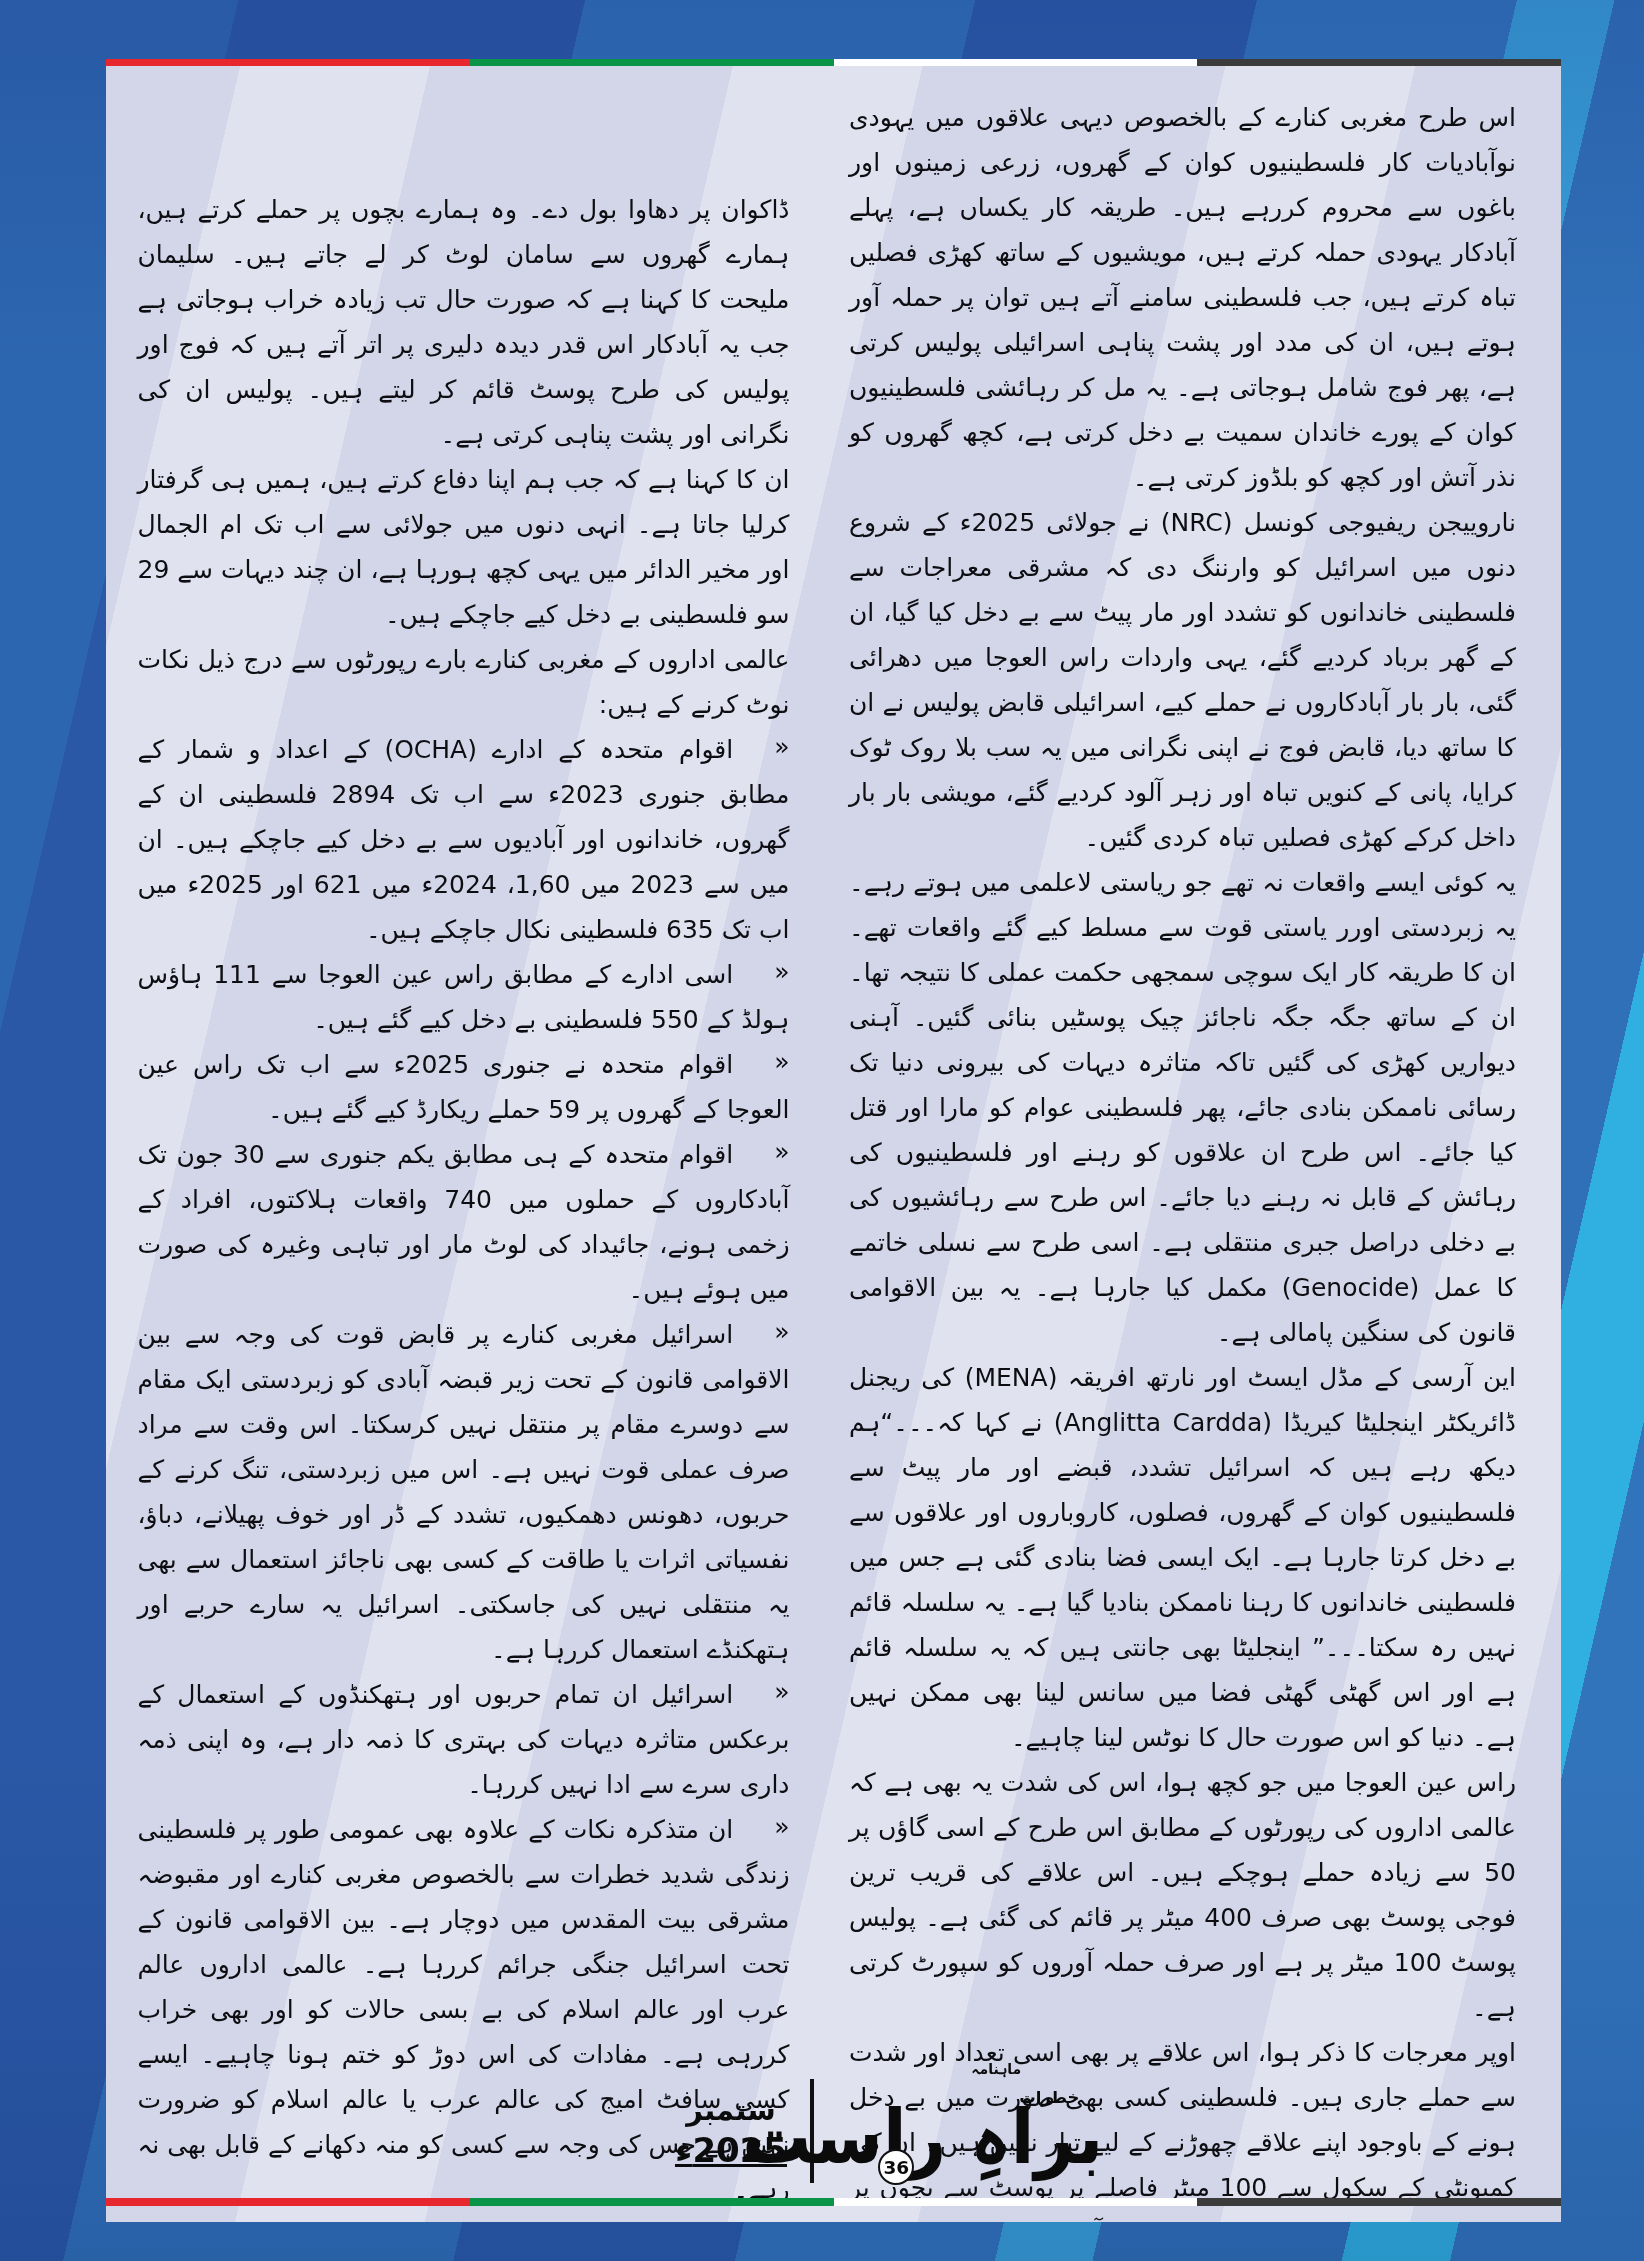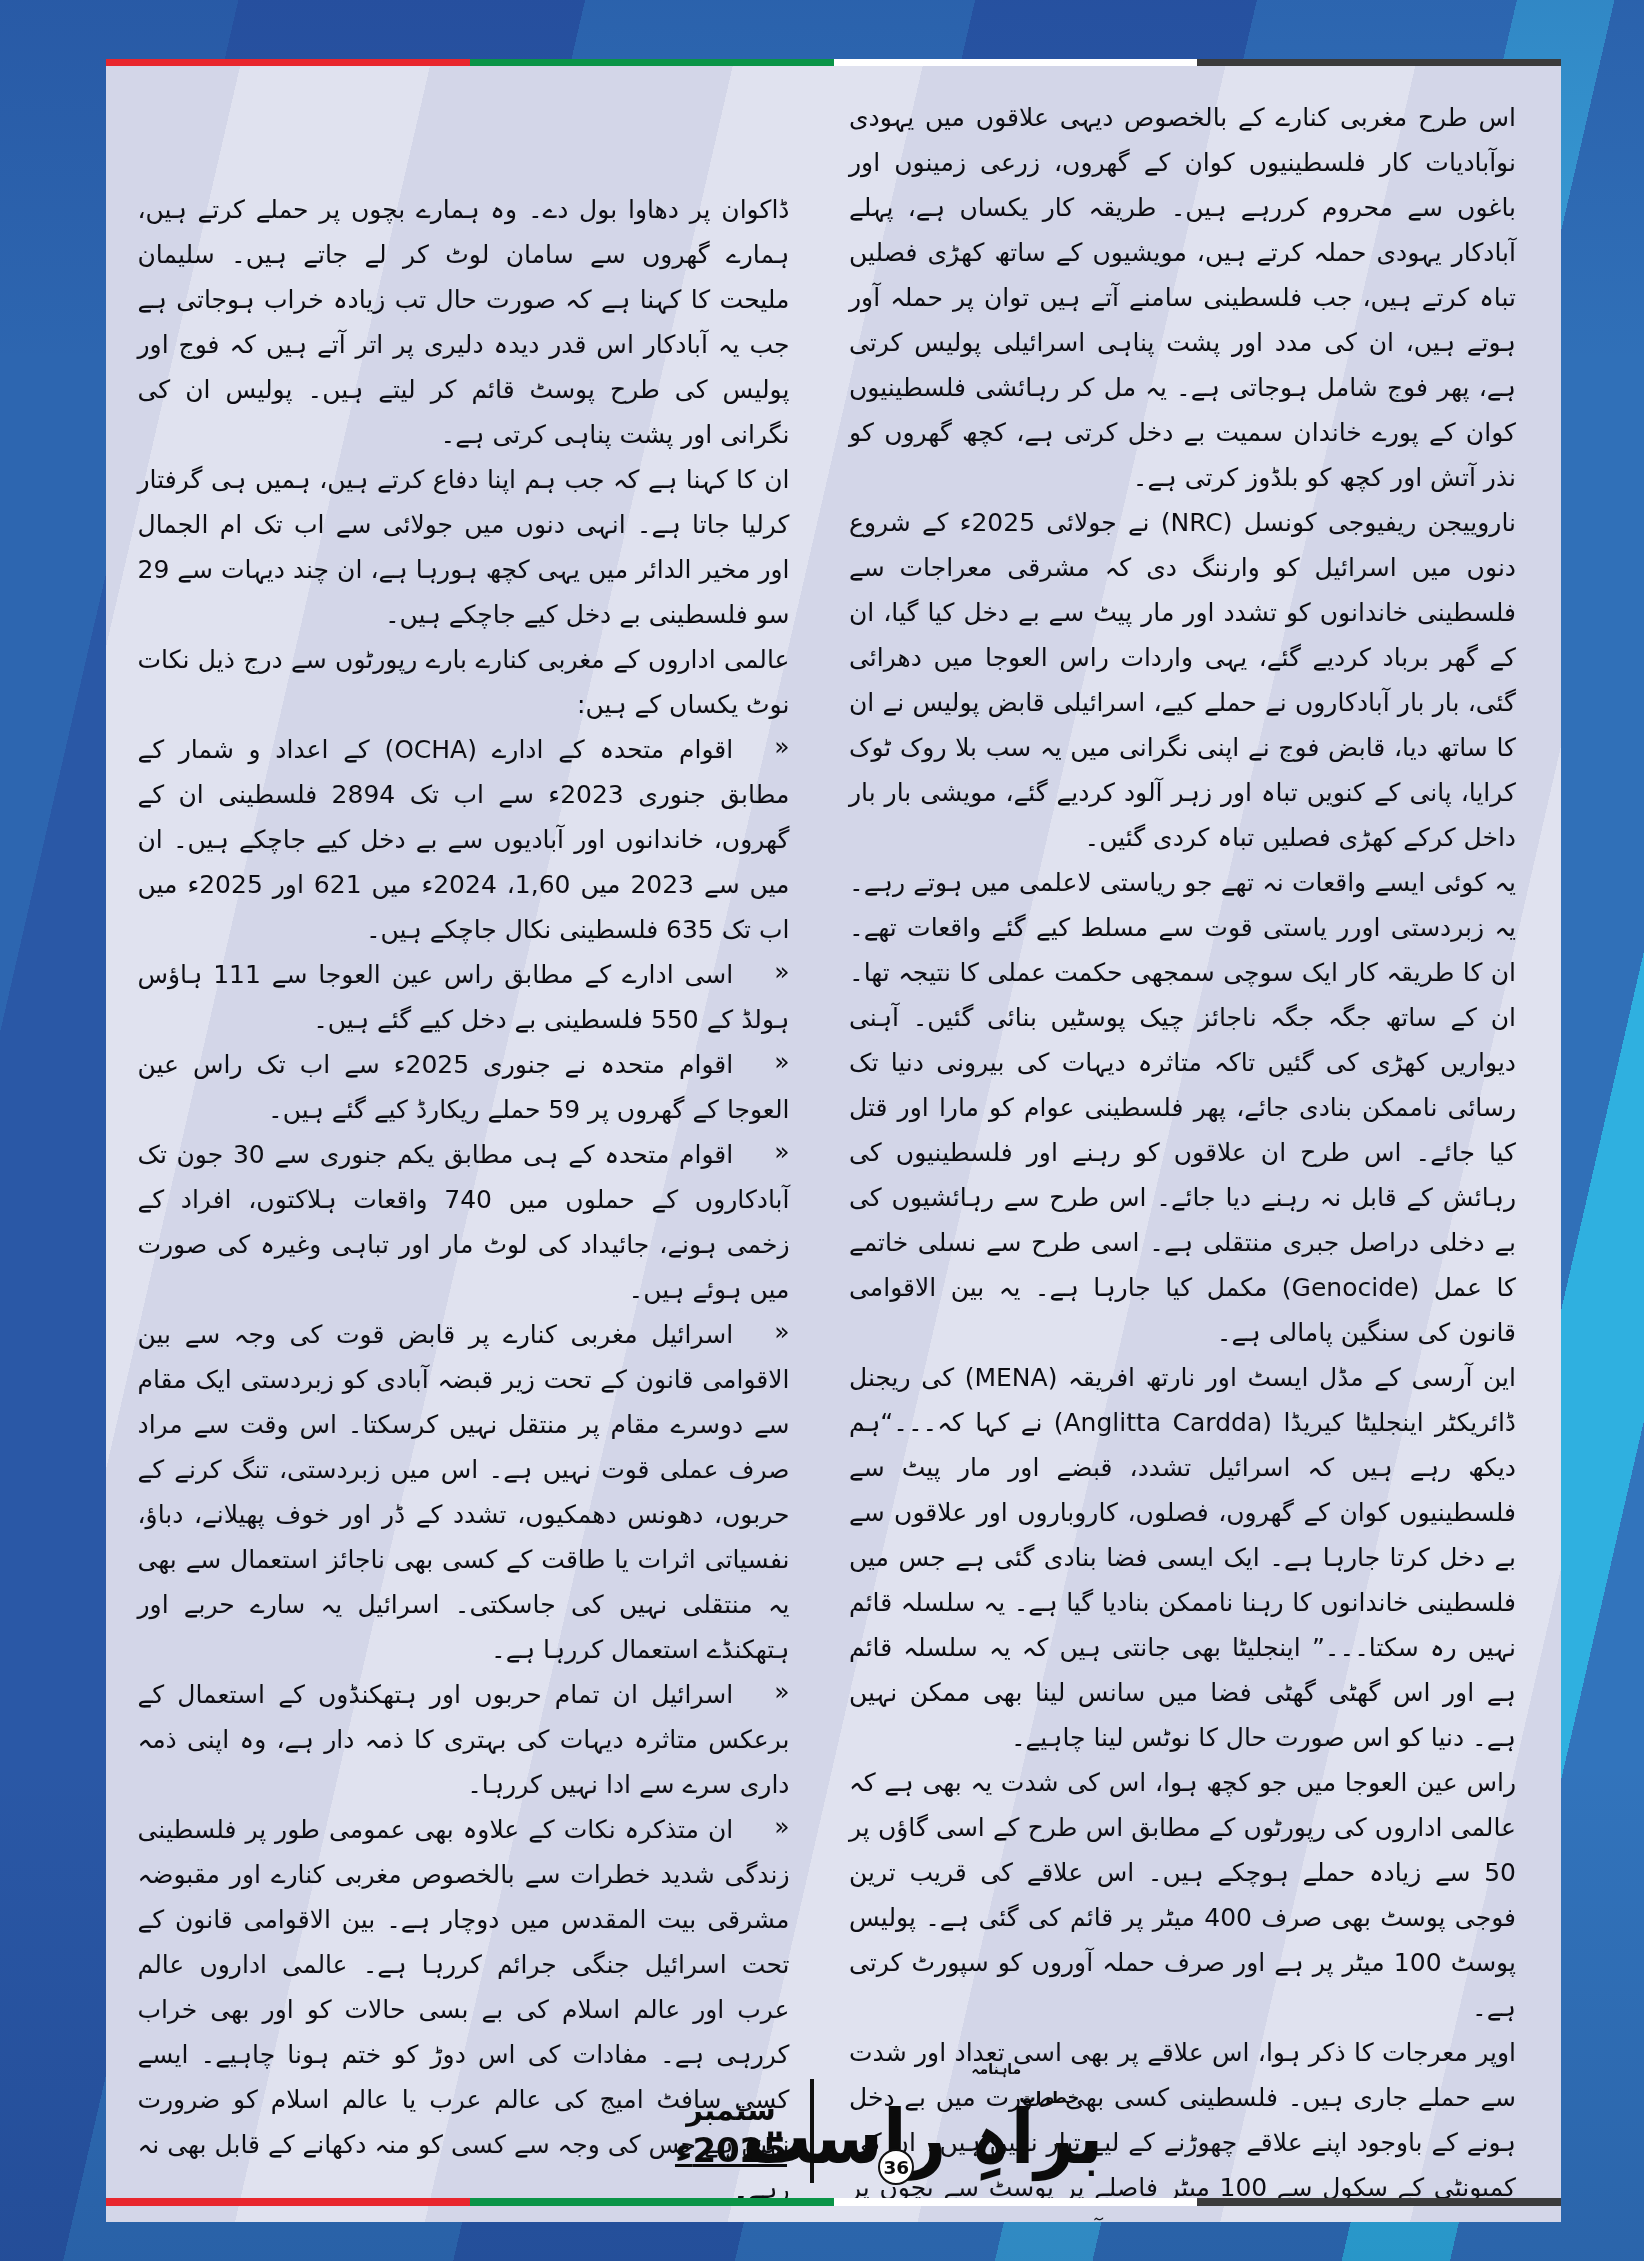--- a/index.html
+++ b/index.html
@@ -91,21 +91,21 @@
       <p>اس طرح مغربی کنارے کے بالخصوص دیہی علاقوں میں یہودی نوآبادیات کار فلسطینیوں کوان کے گھروں، زرعی زمینوں اور باغوں سے محروم کررہے ہیں۔ طریقہ کار یکساں ہے، پہلے آبادکار یہودی حملہ کرتے ہیں، مویشیوں کے ساتھ کھڑی فصلیں تباہ کرتے ہیں، جب فلسطینی سامنے آتے ہیں توان پر حملہ آور ہوتے ہیں، ان کی مدد اور پشت پناہی اسرائیلی پولیس کرتی ہے، پھر فوج شامل ہوجاتی ہے۔ یہ مل کر رہائشی فلسطینیوں کوان کے پورے خاندان سمیت بے دخل کرتی ہے، کچھ گھروں کو نذر آتش اور کچھ کو بلڈوز کرتی ہے۔</p>
       <p>ناروییجن ریفیوجی کونسل (NRC) نے جولائی 2025ء کے شروع دنوں میں اسرائیل کو وارننگ دی کہ مشرقی معراجات سے فلسطینی خاندانوں کو تشدد اور مار پیٹ سے بے دخل کیا گیا، ان کے گھر برباد کردیے گئے، یہی واردات راس العوجا میں دھرائی گئی، بار بار آبادکاروں نے حملے کیے، اسرائیلی قابض پولیس نے ان کا ساتھ دیا، قابض فوج نے اپنی نگرانی میں یہ سب بلا روک ٹوک کرایا، پانی کے کنویں تباہ اور زہر آلود کردیے گئے، مویشی بار بار داخل کرکے کھڑی فصلیں تباہ کردی گئیں۔</p>
       <p>یہ کوئی ایسے واقعات نہ تھے جو ریاستی لاعلمی میں ہوتے رہے۔ یہ زبردستی اورر یاستی قوت سے مسلط کیے گئے واقعات تھے۔ ان کا طریقہ کار ایک سوچی سمجھی حکمت عملی کا نتیجہ تھا۔ ان کے ساتھ جگہ جگہ ناجائز چیک پوسٹیں بنائی گئیں۔ آہنی دیواریں کھڑی کی گئیں تاکہ متاثرہ دیہات کی بیرونی دنیا تک رسائی ناممکن بنادی جائے، پھر فلسطینی عوام کو مارا اور قتل کیا جائے۔ اس طرح ان علاقوں کو رہنے اور فلسطینیوں کی رہائش کے قابل نہ رہنے دیا جائے۔ اس طرح سے رہائشیوں کی بے دخلی دراصل جبری منتقلی ہے۔ اسی طرح سے نسلی خاتمے کا عمل (Genocide) مکمل کیا جارہا ہے۔ یہ بین الاقوامی قانون کی سنگین پامالی ہے۔</p>
       <p>این آرسی کے مڈل ایسٹ اور نارتھ افریقہ (MENA) کی ریجنل ڈائریکٹر اینجلیٹا کیریڈا (Anglitta Cardda) نے کہا کہ۔۔۔“ہم دیکھ رہے ہیں کہ اسرائیل تشدد، قبضے اور مار پیٹ سے فلسطینیوں کوان کے گھروں، فصلوں، کاروباروں اور علاقوں سے بے دخل کرتا جارہا ہے۔ ایک ایسی فضا بنادی گئی ہے جس میں فلسطینی خاندانوں کا رہنا ناممکن بنادیا گیا ہے۔ یہ سلسلہ قائم نہیں رہ سکتا۔۔۔” اینجلیٹا بھی جانتی ہیں کہ یہ سلسلہ قائم ہے اور اس گھٹی گھٹی فضا میں سانس لینا بھی ممکن نہیں ہے۔ دنیا کو اس صورت حال کا نوٹس لینا چاہیے۔</p>
       <p>راس عین العوجا میں جو کچھ ہوا، اس کی شدت یہ بھی ہے کہ عالمی اداروں کی رپورٹوں کے مطابق اس طرح کے اسی گاؤں پر 50 سے زیادہ حملے ہوچکے ہیں۔ اس علاقے کی قریب ترین فوجی پوسٹ بھی صرف 400 میٹر پر قائم کی گئی ہے۔ پولیس پوسٹ 100 میٹر پر ہے اور صرف حملہ آوروں کو سپورٹ کرتی ہے۔</p>
       <p>اوپر معرجات کا ذکر ہوا، اس علاقے پر بھی اسی تعداد اور شدت سے حملے جاری ہیں۔ فلسطینی کسی بھی صورت میں بے دخل ہونے کے باوجود اپنے علاقے چھوڑنے کے لیے تیار نہیں ہیں۔ ان کی کمیونٹی کے سکول سے 100 میٹر فاصلے پر پوسٹ سے بچوں پر حملے ہوتے ہیں، سکول جاتے اور واپس آتے بچوں کو ہراساں کیا جاتا ہے۔ انہیں کئی کئی گھنٹے زبردستی پوسٹ پر روک لیا جاتا ہے۔</p>
     </div>
   <div class="col col-left" id="col-left">
       <p>ڈاکوان پر دھاوا بول دے۔ وہ ہمارے بچوں پر حملے کرتے ہیں، ہمارے گھروں سے سامان لوٹ کر لے جاتے ہیں۔ سلیمان ملیحت کا کہنا ہے کہ صورت حال تب زیادہ خراب ہوجاتی ہے جب یہ آبادکار اس قدر دیدہ دلیری پر اتر آتے ہیں کہ فوج اور پولیس کی طرح پوسٹ قائم کر لیتے ہیں۔ پولیس ان کی نگرانی اور پشت پناہی کرتی ہے۔</p>
       <p>ان کا کہنا ہے کہ جب ہم اپنا دفاع کرتے ہیں، ہمیں ہی گرفتار کرلیا جاتا ہے۔ انہی دنوں میں جولائی سے اب تک ام الجمال اور مخیر الدائر میں یہی کچھ ہورہا ہے، ان چند دیہات سے 29 سو فلسطینی بے دخل کیے جاچکے ہیں۔</p>
-      <p>عالمی اداروں کے مغربی کنارے بارے رپورٹوں سے درج ذیل نکات نوٹ یکساں کے ہیں:</p>
+      <p>عالمی اداروں کے مغربی کنارے بارے رپورٹوں سے درج ذیل نکات نوٹ کرنے کے ہیں:</p>
       <p class="bullet"><span class="bm">«</span>اقوام متحدہ کے ادارے (OCHA) کے اعداد و شمار کے مطابق جنوری 2023ء سے اب تک 2894 فلسطینی ان کے گھروں، خاندانوں اور آبادیوں سے بے دخل کیے جاچکے ہیں۔ ان میں سے 2023 میں 1,60، 2024ء میں 621 اور 2025ء میں اب تک 635 فلسطینی نکال جاچکے ہیں۔</p>
       <p class="bullet"><span class="bm">«</span>اسی ادارے کے مطابق راس عین العوجا سے 111 ہاؤس ہولڈ کے 550 فلسطینی بے دخل کیے گئے ہیں۔</p>
       <p class="bullet"><span class="bm">«</span>اقوام متحدہ نے جنوری 2025ء سے اب تک راس عین العوجا کے گھروں پر 59 حملے ریکارڈ کیے گئے ہیں۔</p>
       <p class="bullet"><span class="bm">«</span>اقوام متحدہ کے ہی مطابق یکم جنوری سے 30 جون تک آبادکاروں کے حملوں میں 740 واقعات ہلاکتوں، افراد کے زخمی ہونے، جائیداد کی لوٹ مار اور تباہی وغیرہ کی صورت میں ہوئے ہیں۔</p>
       <p class="bullet"><span class="bm">«</span>اسرائیل مغربی کنارے پر قابض قوت کی وجہ سے بین الاقوامی قانون کے تحت زیر قبضہ آبادی کو زبردستی ایک مقام سے دوسرے مقام پر منتقل نہیں کرسکتا۔ اس وقت سے مراد صرف عملی قوت نہیں ہے۔ اس میں زبردستی، تنگ کرنے کے حربوں، دھونس دھمکیوں، تشدد کے ڈر اور خوف پھیلانے، دباؤ، نفسیاتی اثرات یا طاقت کے کسی بھی ناجائز استعمال سے بھی یہ منتقلی نہیں کی جاسکتی۔ اسرائیل یہ سارے حربے اور ہتھکنڈے استعمال کررہا ہے۔</p>
       <p class="bullet"><span class="bm">«</span>اسرائیل ان تمام حربوں اور ہتھکنڈوں کے استعمال کے برعکس متاثرہ دیہات کی بہتری کا ذمہ دار ہے، وہ اپنی ذمہ داری سرے سے ادا نہیں کررہا۔</p>
       <p class="bullet"><span class="bm">«</span>ان متذکرہ نکات کے علاوہ بھی عمومی طور پر فلسطینی زندگی شدید خطرات سے بالخصوص مغربی کنارے اور مقبوضہ مشرقی بیت المقدس میں دوچار ہے۔ بین الاقوامی قانون کے تحت اسرائیل جنگی جرائم کررہا ہے۔ عالمی اداروں عالم عرب اور عالم اسلام کی بے بسی حالات کو اور بھی خراب کررہی ہے۔ مفادات کی اس دوڑ کو ختم ہونا چاہیے۔ ایسے کسی سافٹ امیج کی عالم عرب یا عالم اسلام کو ضرورت نہیں ہے جس کی وجہ سے کسی کو منہ دکھانے کے قابل بھی نہ رہے۔</p>
     </div>
 
   <div class="footer">

